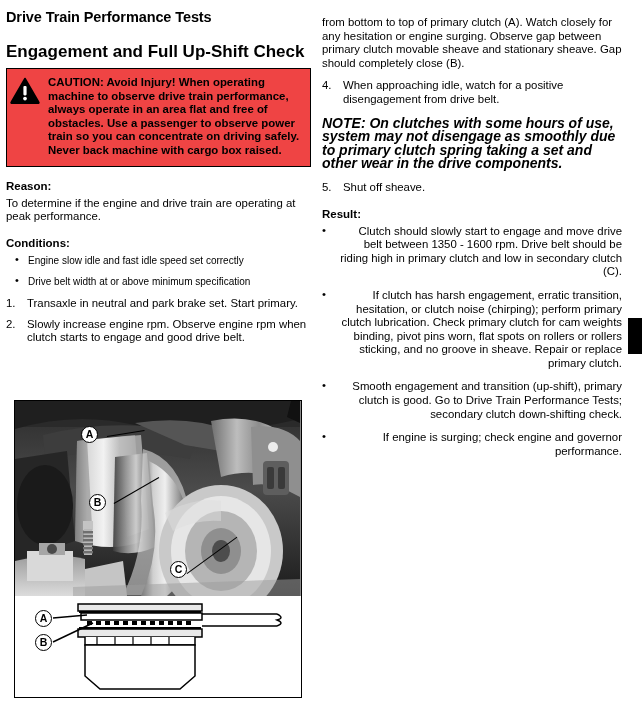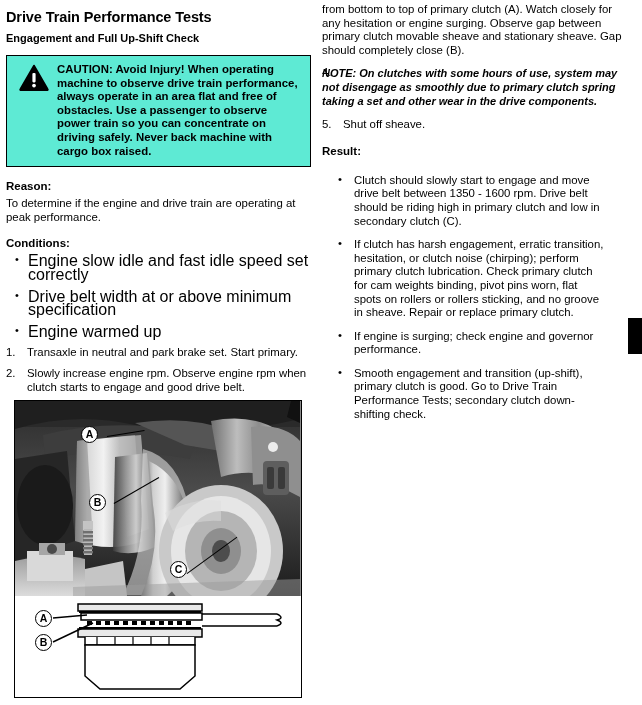--- a/index.html
+++ b/index.html
@@ -21,70 +21,70 @@
   .page { position: absolute; inset: 0; }
   .col-left {
     position: absolute;
     left: 6px;
     top: 4px;
     width: 305px;
   }
   .col-right {
     position: absolute;
     left: 322px;
-    top: 0;
+    top: 13px;
     width: 300px;
   }
 
   
   .h1 {
     font-size: 14.5px;
     font-weight: bold;
     letter-spacing: -0.1px;
     margin: 5px 0 0 0;
     line-height: 16px;
   }
   .h2 {
-    font-size: 11px;
-    font-weight: bold;
-    margin: 7px 0 0 0;
+    font-size: 17px;
+    font-weight: bold;
+    margin: 20px 0 0 0;
     line-height: 13px;
   }
   .h3 {
     font-size: 11.5px;
     font-weight: bold;
     margin: 13px 0 4px 0;
     line-height: 13px;
   }
 
   
   .p {
     font-size: 11.4px;
     line-height: 13.6px;
     margin: 0 0 9px 0;
     text-align: left;
   }
   .note {
-    font-size: 11px;
+    font-size: 14px;
     line-height: 13.6px;
     font-weight: bold;
     font-style: italic;
     margin: 0 0 10px 0;
   }
 
   
   ul.bullets {
     list-style: none;
     margin: 4px 0 0 0;
     padding: 0;
   }
   ul.bullets > li {
     position: relative;
     padding-left: 22px;
-    font-size: 16px;
+    font-size: 10px;
     line-height: 13.6px;
     margin-bottom: 8px;
   }
   ul.bullets > li::before {
     content: "\2022";
     position: absolute;
     left: 9px;
     top: -1px;
     font-size: 11px;
   }
@@ -101,21 +101,21 @@
     font-size: 11.4px;
     line-height: 13.6px;
     margin-bottom: 7px;
   }
   ol.steps > li > .num {
     position: absolute;
     left: 0;
     top: 0;
   }
 
-  .res-bullets { list-style: none; margin: 16px; padding: 0; }
+  .res-bullets { list-style: none; margin: 0; padding: 0; text-align: right; }
   .res-bullets > li {
     position: relative;
     padding-left: 16px;
     font-size: 11.4px;
     line-height: 13.6px;
     margin-bottom: 10px;
   }
   .res-bullets > li::before {
     content: "\2022";
     position: absolute;
@@ -129,22 +129,22 @@
     font-size: 11.4px;
     line-height: 13.6px;
     margin: 0 0 10px 0;
   }
   .num-para > .num { position: absolute; left: 0; top: 0; }
 
   
   .caution-box {
     margin-top: 10px;
     border: 1.6px solid #000;
-    background: #5eead4;
-    padding: 7px 8px 8px 12px;
+    background: #ef4444;
+    padding: 7px 8px 8px 3px;
     display: flex;
     align-items: flex-start;
     gap: 8px;
   }
   .caution-icon {
     flex: 0 0 auto;
     width: 30px;
     height: 27px;
     margin-top: 1px;
   }
@@ -237,57 +237,57 @@
       <div class="caution-text">CAUTION: Avoid Injury! When operating machine to observe drive train performance, always operate in an area flat and free of obstacles. Use a passenger to observe power train so you can concentrate on driving safely. Never back machine with cargo box raised.</div>
     </div>
 
     <h3 class="h3">Reason:</h3>
     <p class="p">To determine if the engine and drive train are operating at peak performance.</p>
 
     <h3 class="h3">Conditions:</h3>
     <ul class="bullets">
       <li>Engine slow idle and fast idle speed set correctly</li>
       <li>Drive belt width at or above minimum specification</li>
-      <li>Engine warmed up</li>
     </ul>
 
     <ol class="steps">
       <li>
         <span class="num">1.</span>
         <span>Transaxle in neutral and park brake set. Start primary.</span>
       </li>
       <li>
         <span class="num">2.</span>
         <span>Slowly increase engine rpm. Observe engine rpm when clutch starts to engage and good drive belt.</span>
       </li>
     </ol>
   </div>
 
   <div class="col-right">
 
     <p class="p" style="margin-top:3px;">from bottom to top of primary clutch (A). Watch closely for any hesitation or engine surging. Observe gap between primary clutch movable sheave and stationary sheave. Gap should completely close (B).</p>
 
     <div class="num-para">
       <span class="num">4.</span>
+      <span>When approaching idle, watch for a positive disengagement from drive belt.</span>
     </div>
 
     <p class="note">NOTE: On clutches with some hours of use, system may not disengage as smoothly due to primary clutch spring taking a set and other wear in the drive components.</p>
 
     <div class="num-para">
       <span class="num">5.</span>
       <span>Shut off sheave.</span>
     </div>
 
     <h3 class="h3" style="">Result:</h3>
 
     <ul class="res-bullets">
       <li>Clutch should slowly start to engage and move drive belt between 1350 - 1600 rpm. Drive belt should be riding high in primary clutch and low in secondary clutch (C).</li>
       <li>If clutch has harsh engagement, erratic transition, hesitation, or clutch noise (chirping); perform primary clutch lubrication. Check primary clutch for cam weights binding, pivot pins worn, flat spots on rollers or rollers sticking, and no groove in sheave. Repair or replace primary clutch.</li>
+      <li>Smooth engagement and transition (up-shift), primary clutch is good. Go to Drive Train Performance Tests; secondary clutch down-shifting check.</li>
       <li>If engine is surging; check engine and governor performance.</li>
-      <li>Smooth engagement and transition (up-shift), primary clutch is good. Go to Drive Train Performance Tests; secondary clutch down-shifting check.</li>
     </ul>
   </div>
 
   <div class="figure">
 
     <div class="photo">
       <svg width="285" height="195" viewBox="0 0 285 195" preserveAspectRatio="none" aria-hidden="true">
         <defs>
           <linearGradient id="gBack" x1="0" y1="0" x2="0" y2="1">
             <stop offset="0%" stop-color="#2b2b2b"></stop>

